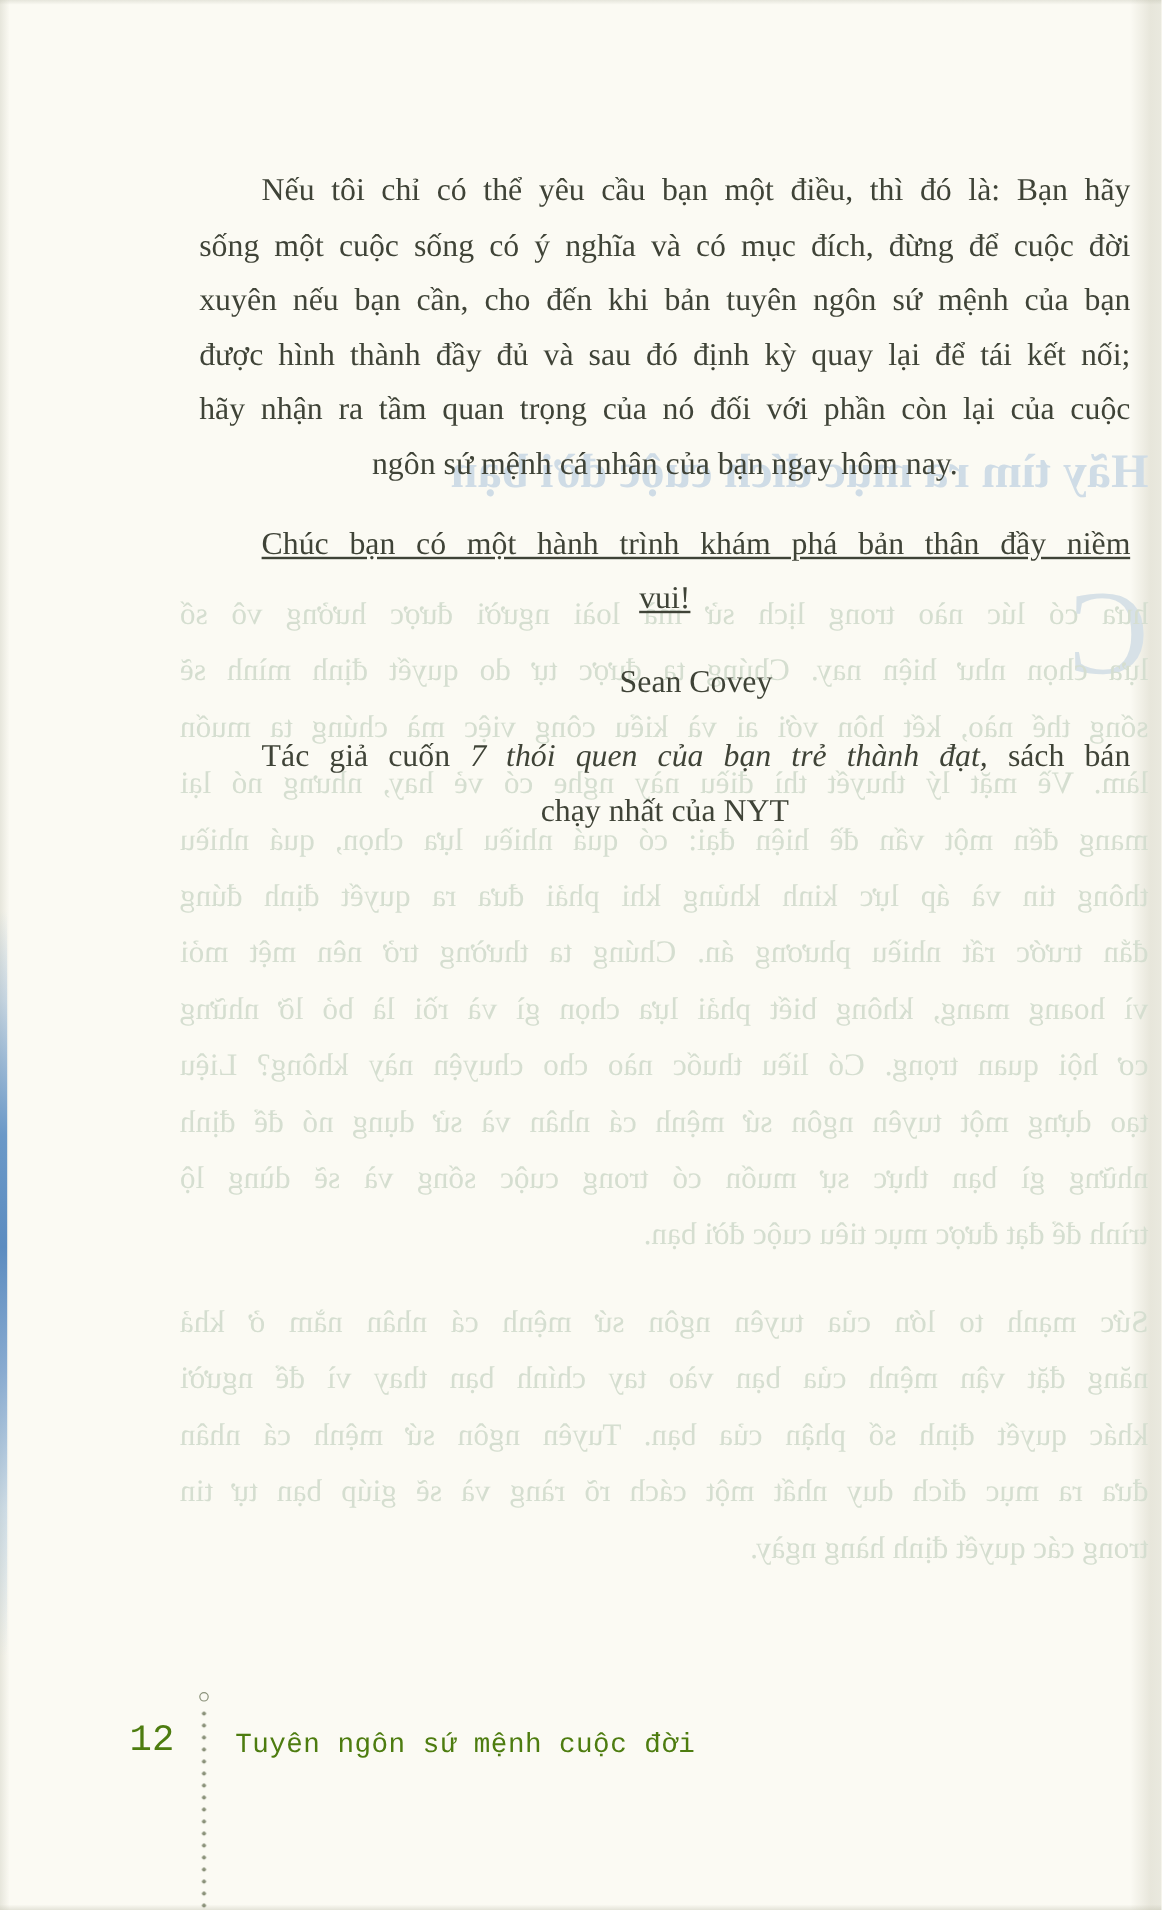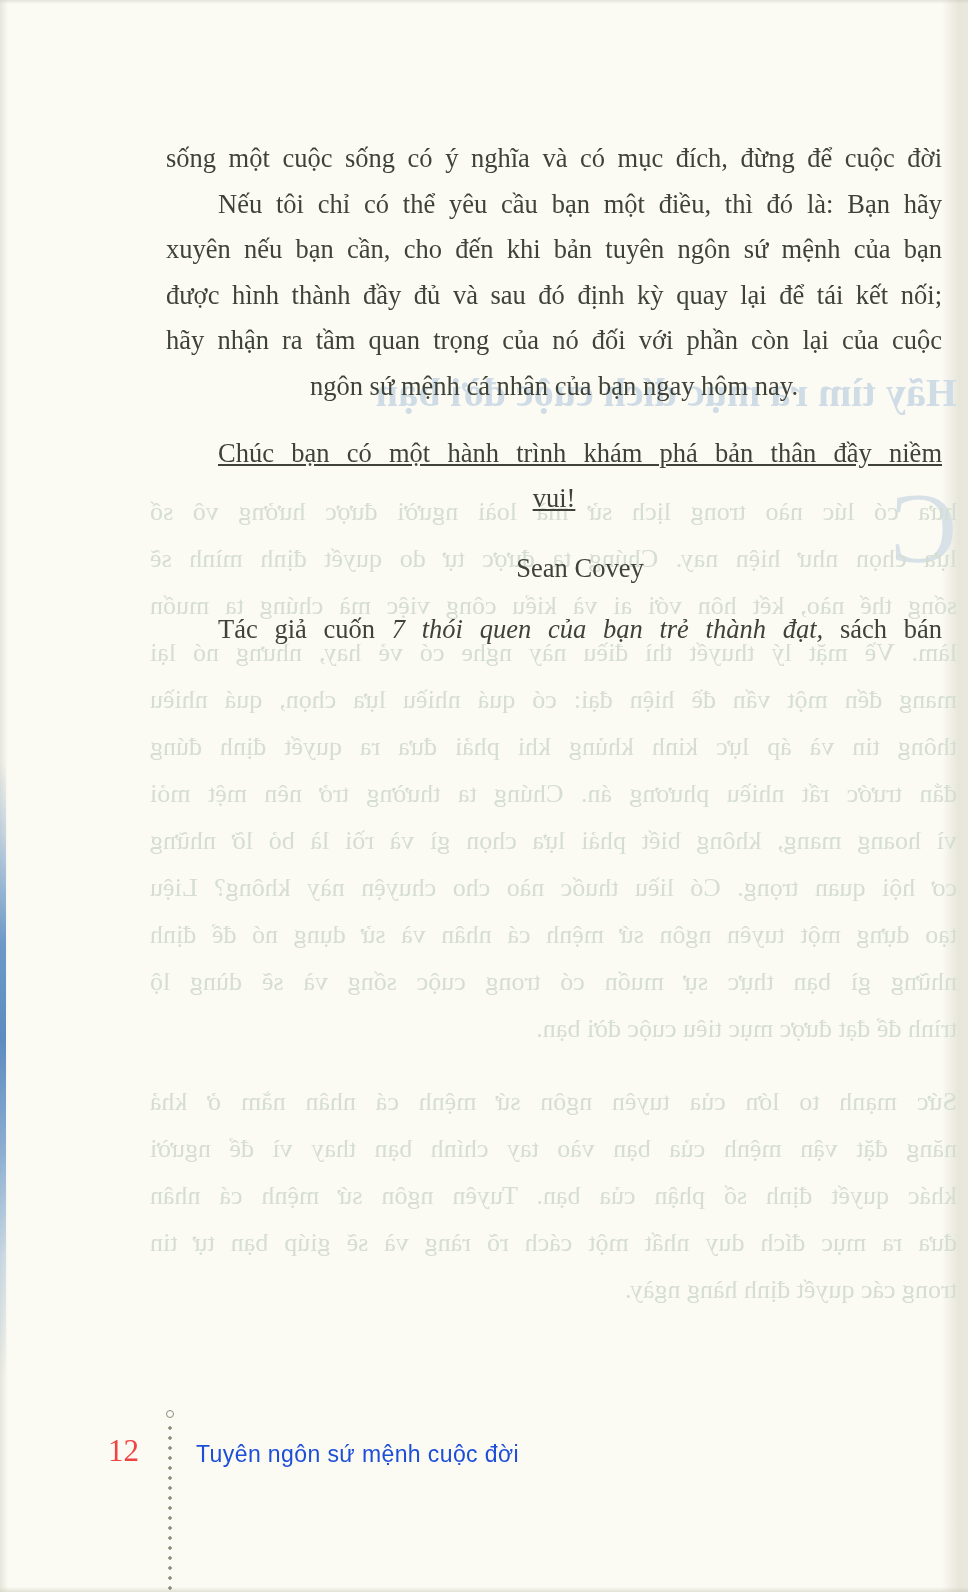--- a/index.html
+++ b/index.html
@@ -50,29 +50,29 @@
   .line{height:45.6px;overflow:hidden;text-align:center;}
   .line.j{text-align:justify;text-align-last:justify;}
   .line.ind{text-indent:52px;}
   .para{margin:0 0 21px 0;}
   .para.tight{margin-bottom:24px;text-decoration:underline;}
   .sig{margin:4px 0 16px 0;}
   .book-title{font-weight:normal;font-style:italic;}
   
   .footer{position:absolute;left:0;top:0;width:968px;height:1592px;z-index:3;}
   .page-number{position:absolute;left:108px;top:1433px;
-    font-family:Liberation Serif, serif;font-size:31px;color:#ef4444;}
+    font-family:Liberation Mono, monospace;font-size:31px;color:#4d7c0f;}
   .dot-divider{position:absolute;left:165px;top:1410px;width:10px;height:182px;}
   .dot-ring{position:absolute;left:1px;top:0;width:6px;height:6px;border:1.6px solid #8a9179;
     border-radius:50%;background:transparent;}
   .dot-col{position:absolute;left:3px;top:16px;width:4px;height:166px;
     background-image:radial-gradient(circle at 2px 2px,#8a9179 1.5px,rgba(0,0,0,0) 1.9px);
     background-size:4px 10px;background-repeat:repeat-y;}
   .running-title{position:absolute;left:196px;top:1441px;
-    font-family:Liberation Sans, sans-serif;font-size:23px;letter-spacing:0.4px;color:#1d4ed8;}
+    font-family:Liberation Mono, monospace;font-size:23px;letter-spacing:0.4px;color:#4d7c0f;}
 </style>
 </head>
 <body>
 
 <div class="edge-top"></div>
 <div class="edge-bottom"></div>
 <div class="edge-left"></div>
 <div class="edge-right"></div>
 <div class="blue-strip"></div>
 
@@ -93,34 +93,35 @@
     <div class="bleed-line" style="top: 1009px;">trình để đạt được mục tiêu cuộc đời bạn.</div>
     <div class="bleed-line bj" style="top: 1082px; padding-left: 45px;">Sức mạnh to lớn của tuyên ngôn sứ mệnh cá nhân nằm ở khả</div>
     <div class="bleed-line bj" style="top: 1129px;">năng đặt vận mệnh của bạn vào tay chính bạn thay vì để người</div>
     <div class="bleed-line bj" style="top: 1176px;">khác quyết định số phận của bạn. Tuyên ngôn sứ mệnh cá nhân</div>
     <div class="bleed-line bj" style="top: 1223px;">đưa ra mục đích duy nhất một cách rõ ràng và sẽ giúp bạn tự tin</div>
     <div class="bleed-line" style="top: 1270px;">trong các quyết định hàng ngày.</div>
   </div>
 
 <div class="content">
   <div class="para">
+    <div class="line j ind">Nếu tôi chỉ có thể yêu cầu bạn một điều, thì đó là: Bạn hãy</div>
     <div class="line j">sống một cuộc sống có ý nghĩa và có mục đích, đừng để cuộc đời</div>
-    <div class="line j ind">Nếu tôi chỉ có thể yêu cầu bạn một điều, thì đó là: Bạn hãy</div>
     <div class="line j">xuyên nếu bạn cần, cho đến khi bản tuyên ngôn sứ mệnh của bạn</div>
     <div class="line j">được hình thành đầy đủ và sau đó định kỳ quay lại để tái kết nối;</div>
     <div class="line j">hãy nhận ra tầm quan trọng của nó đối với phần còn lại của cuộc</div>
     <div class="line">ngôn sứ mệnh cá nhân của bạn ngay hôm nay.</div>
   </div>
   <div class="para tight">
     <div class="line j ind">Chúc bạn có một hành trình khám phá bản thân đầy niềm</div>
     <div class="line">vui!</div>
   </div>
   <div class="sig line ind">Sean Covey</div>
   <div class="para">
     <div class="line j ind"><span>Tác giả cuốn </span><span class="book-title">7 thói quen của bạn trẻ thành đạt,</span><span> sách bán</span></div>
+    <div class="line">chạy nhất của NYT</div>
   </div>
 </div>
 
 <div class="footer">
   <div class="page-number">12</div>
   <div class="dot-divider">
     <div class="dot-ring"></div>
     <div class="dot-col"></div>
   </div>
   <div class="running-title">Tuyên ngôn sứ mệnh cuộc đời</div>

